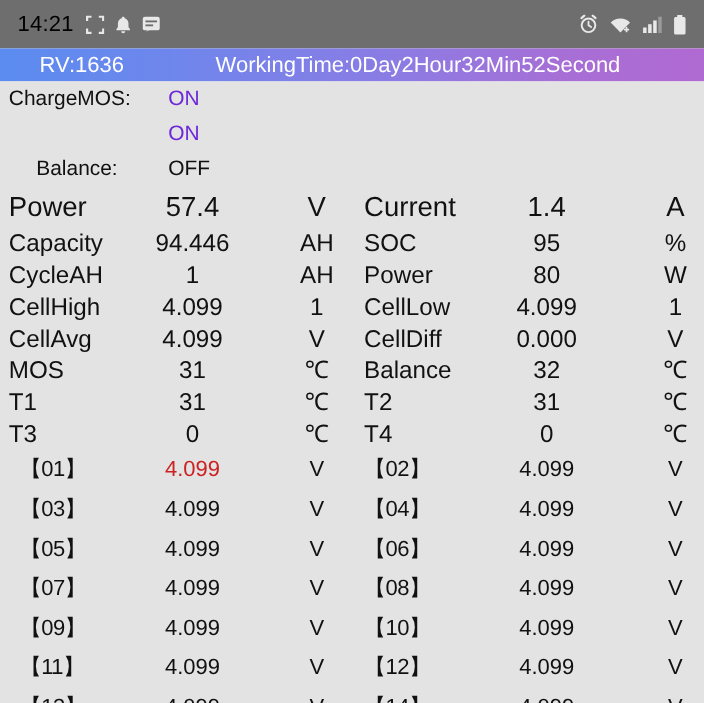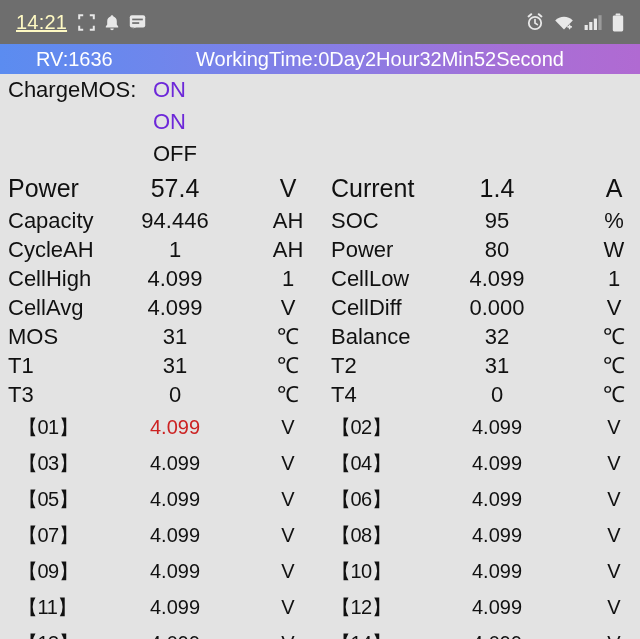--- a/index.html
+++ b/index.html
@@ -33,25 +33,24 @@
     align-items: center;
     gap: 9px;
   }
   #statusbar .right {
     margin-left: auto;
     display: flex;
     align-items: center;
     gap: 10px;
   }
   #statusbar .clock {
-    color: #fef9c3;
+    color: #000000;
     font-size: 20px;
     letter-spacing: 0.2px;
     padding-right: 2px;
-    text-decoration: underline;
   }
   .sicon { display:block; }
 
   
   #titlebar {
     height: 30px;
     background: linear-gradient(to right, #5b8cf0 0%, #6f86ec 25%, #8a7ce4 55%, #a76fd6 80%, #b06ad2 100%);
     display: flex;
     align-items: center;
     color: #ffffff;
@@ -76,21 +75,21 @@
     position: relative;
     overflow: hidden;
   }
 
   .srow {
     position: relative;
     height: 32px;
     line-height: 32px;
     white-space: nowrap;
     color: #111111;
-    font-size: 22px;
+    font-size: 19px;
   }
   .srow .s-label {
     position: absolute;
     left: 8px;
   }
   .srow.indent .s-label {
     left: 33px;
   }
   .srow .s-value {
     position: absolute;
@@ -203,20 +202,21 @@
     <div class="srow">
       <span class="s-label">ChargeMOS:</span>
       <span class="s-value green">ON</span>
     </div>
 
     <div class="srow">
       <span class="s-value green">ON</span>
     </div>
 
     <div class="srow indent">
+      <span class="s-label">Balance:</span>
       <span class="s-value">OFF</span>
     </div>
 
     <div id="metrics-host">
         <div class="mrow big"><span class="c0"><span class="cell-label">Power</span><span class="cell-value">57.4</span><span class="cell-unit">V</span></span><span class="c1"><span class="cell-label">Current</span><span class="cell-value">1.4</span><span class="cell-unit">A</span></span></div>
         <div class="mrow"><span class="c0"><span class="cell-label">Capacity</span><span class="cell-value">94.446</span><span class="cell-unit">AH</span></span><span class="c1"><span class="cell-label">SOC</span><span class="cell-value">95</span><span class="cell-unit">%</span></span></div>
         <div class="mrow"><span class="c0"><span class="cell-label">CycleAH</span><span class="cell-value">1</span><span class="cell-unit">AH</span></span><span class="c1"><span class="cell-label">Power</span><span class="cell-value">80</span><span class="cell-unit">W</span></span></div>
         <div class="mrow"><span class="c0"><span class="cell-label">CellHigh</span><span class="cell-value">4.099</span><span class="cell-unit">1</span></span><span class="c1"><span class="cell-label">CellLow</span><span class="cell-value">4.099</span><span class="cell-unit">1</span></span></div>
         <div class="mrow"><span class="c0"><span class="cell-label">CellAvg</span><span class="cell-value">4.099</span><span class="cell-unit">V</span></span><span class="c1"><span class="cell-label">CellDiff</span><span class="cell-value">0.000</span><span class="cell-unit">V</span></span></div>
         <div class="mrow"><span class="c0"><span class="cell-label">MOS</span><span class="cell-value">31</span><span class="cell-unit">℃</span></span><span class="c1"><span class="cell-label">Balance</span><span class="cell-value">32</span><span class="cell-unit">℃</span></span></div>

